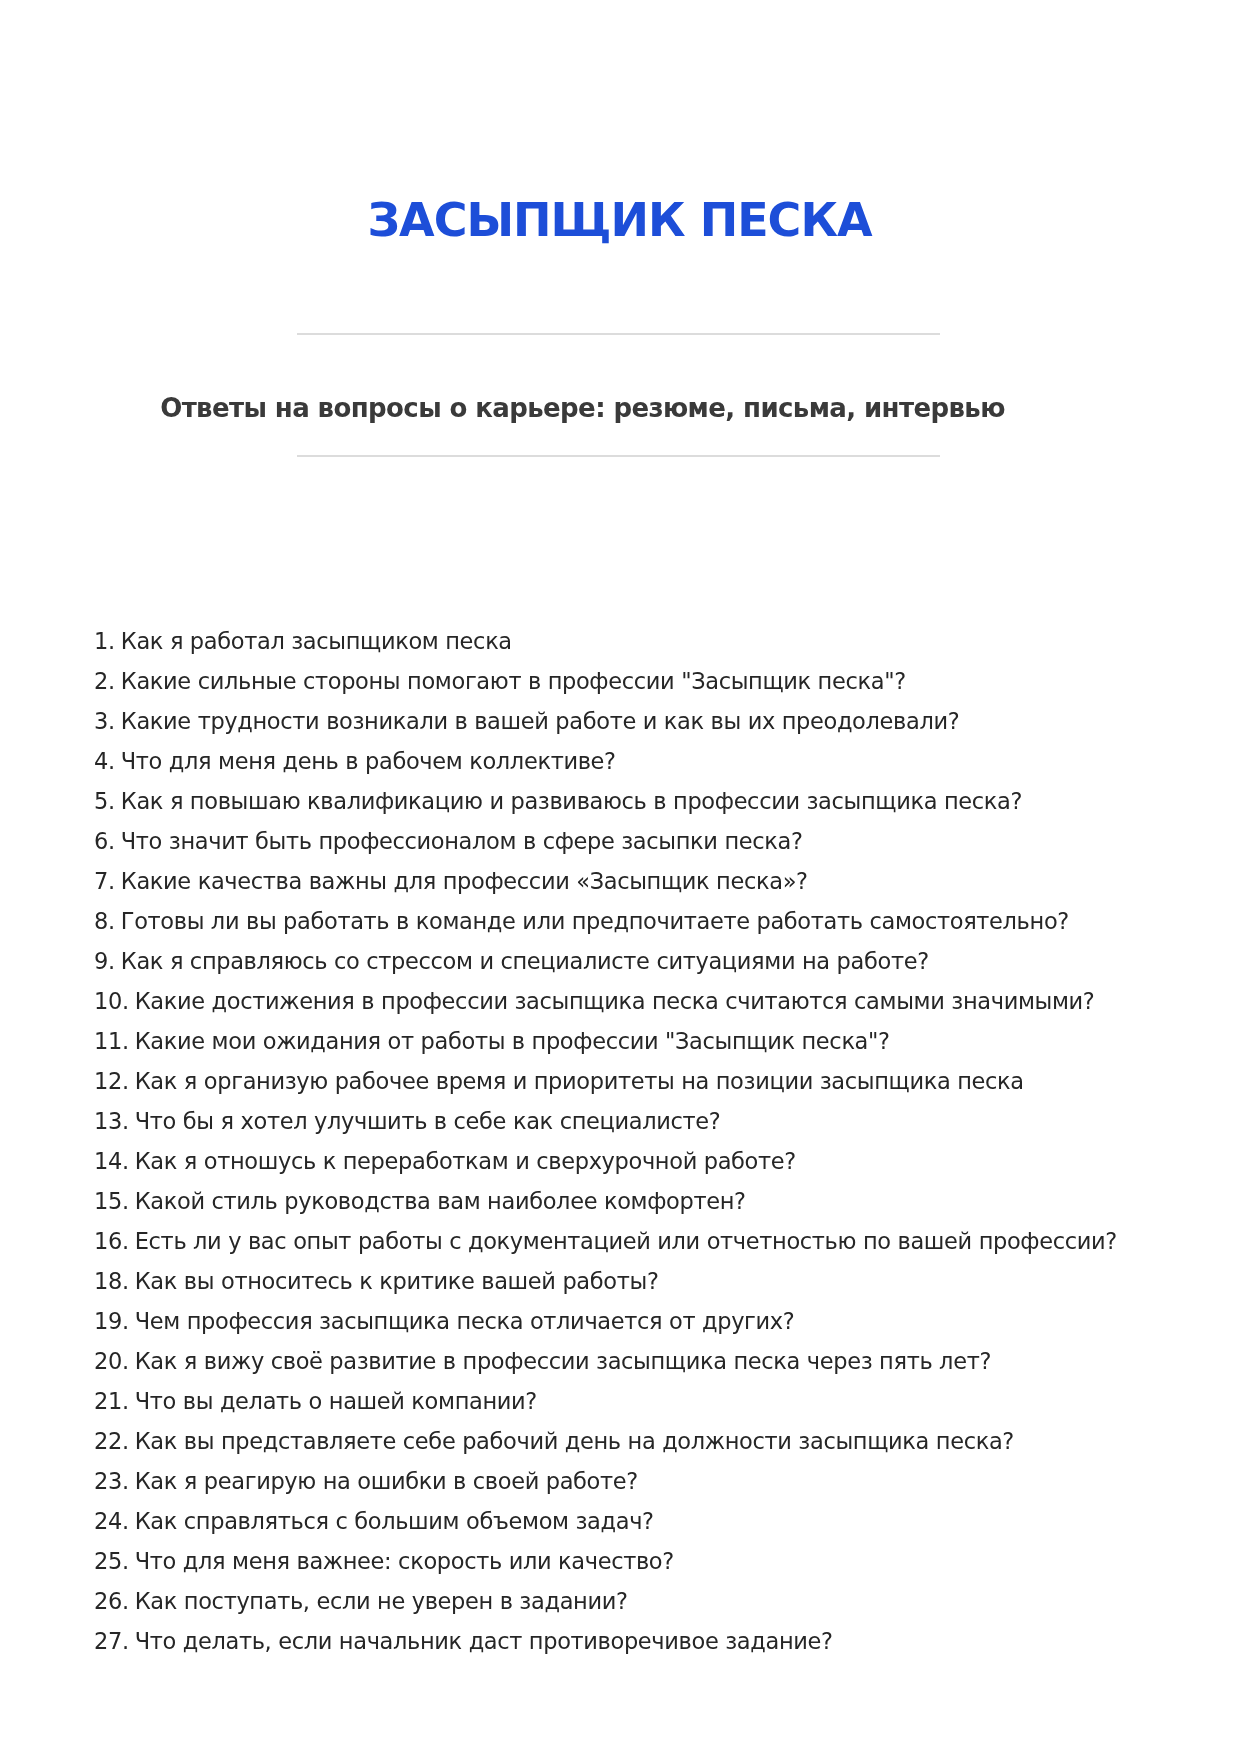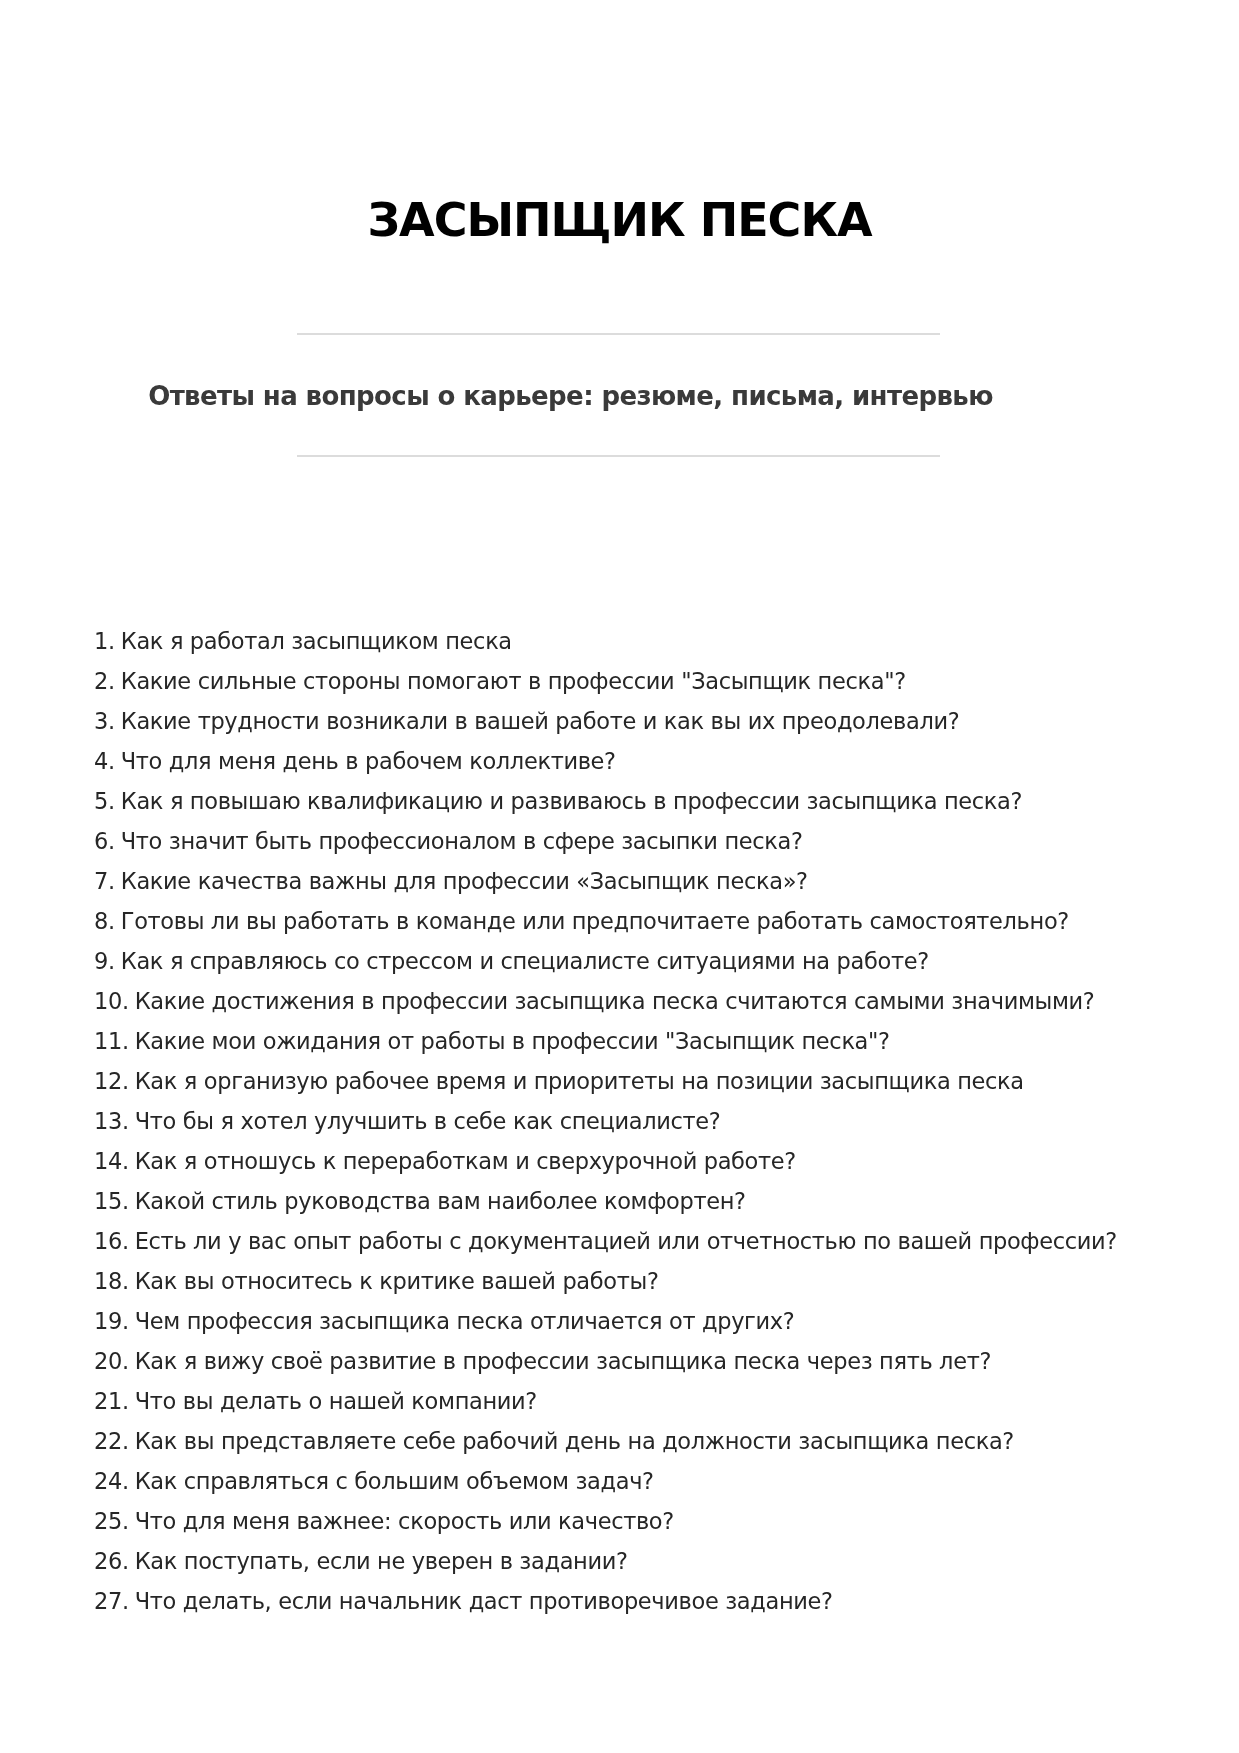--- a/index.html
+++ b/index.html
@@ -24,21 +24,21 @@
     .title {
       position: absolute;
       left: 0;
       width: 1239px;
       top: 190px;
       text-align: center;
       font-family: "DejaVu Sans", "Liberation Sans", sans-serif;
       font-weight: bold;
       font-size: 46px;
       letter-spacing: -1px;
-      color: #000000;
+      color: #1d4ed8;
       line-height: 60px;
       margin: 0;
     }
     .rule {
       position: absolute;
       left: 297px;
       width: 643px;
       height: 0;
       border-top: 2px solid #dcdcdc;
     }
@@ -49,21 +49,21 @@
       left: 0;
       width: 1141px;
       top: 378px;
       text-align: center;
       font-family: "DejaVu Sans", "Liberation Sans", sans-serif;
       font-weight: bold;
       font-size: 26px;
       letter-spacing: -0.6px;
       color: #3a3a3a;
       line-height: 36px;
-      margin: 0;
+      margin: 12px;
     }
     .qlist {
       position: absolute;
       left: 82px;
       top: 609px;
       margin: 12px;
       padding: 0;
       list-style: none;
     }
     .qitem {
@@ -101,18 +101,19 @@
     <li class="qitem"><span class="qnum">12.</span><span>Как я организую рабочее время и приоритеты на позиции засыпщика песка</span></li>
     <li class="qitem"><span class="qnum">13.</span><span>Что бы я хотел улучшить в себе как специалисте?</span></li>
     <li class="qitem"><span class="qnum">14.</span><span>Как я отношусь к переработкам и сверхурочной работе?</span></li>
     <li class="qitem"><span class="qnum">15.</span><span>Какой стиль руководства вам наиболее комфортен?</span></li>
     <li class="qitem"><span class="qnum">16.</span><span>Есть ли у вас опыт работы с документацией или отчетностью по вашей профессии?</span></li>
     <li class="qitem"><span class="qnum">18.</span><span>Как вы относитесь к критике вашей работы?</span></li>
     <li class="qitem"><span class="qnum">19.</span><span>Чем профессия засыпщика песка отличается от других?</span></li>
     <li class="qitem"><span class="qnum">20.</span><span>Как я вижу своё развитие в профессии засыпщика песка через пять лет?</span></li>
     <li class="qitem"><span class="qnum">21.</span><span>Что вы делать о нашей компании?</span></li>
     <li class="qitem"><span class="qnum">22.</span><span>Как вы представляете себе рабочий день на должности засыпщика песка?</span></li>
+    <li class="qitem"><span class="qnum">23.</span><span>Как я реагирую на ошибки в своей работе?</span></li>
     <li class="qitem"><span class="qnum">24.</span><span>Как справляться с большим объемом задач?</span></li>
     <li class="qitem"><span class="qnum">25.</span><span>Что для меня важнее: скорость или качество?</span></li>
     <li class="qitem"><span class="qnum">26.</span><span>Как поступать, если не уверен в задании?</span></li>
     <li class="qitem"><span class="qnum">27.</span><span>Что делать, если начальник даст противоречивое задание?</span></li>
   </ol>
 </div>
 
 </body></html>

